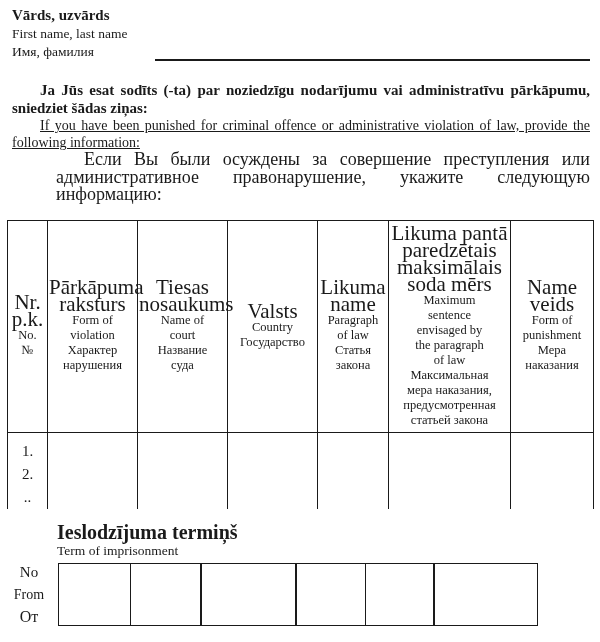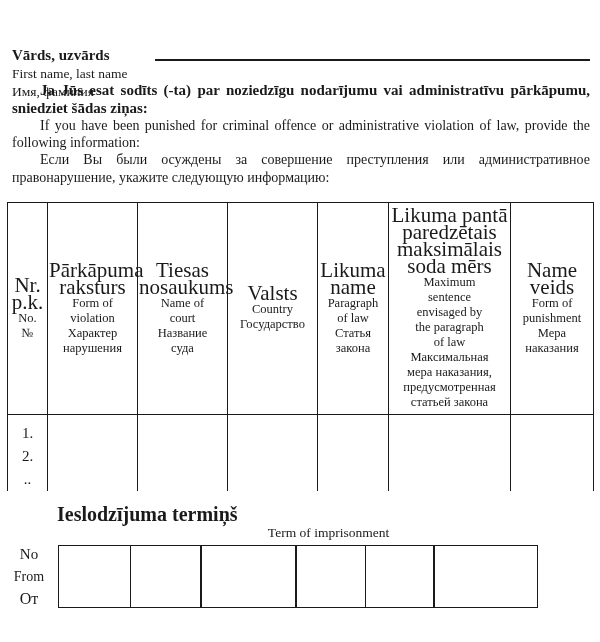--- a/index.html
+++ b/index.html
@@ -13,41 +13,41 @@
     font-family: "Liberation Serif", "DejaVu Serif", serif;
     overflow: hidden;
   }
 
   
   .name-block {
     position: relative;
     padding: 6px 0 0 12px;
     height: 60px;
   }
-  .name-block .lv { font-size: 15px; font-weight: bold; line-height: 19px; margin-top: 40px; }
+  .name-block .lv { font-size: 15px; font-weight: bold; line-height: 19px; }
   .name-block .en { font-size: 13.5px; line-height: 17.5px; }
   .name-block .ru { font-size: 13.5px; line-height: 17.5px; }
   .name-rule {
     position: absolute;
     left: 155px;
     width: 435px;
     top: 59px;
     border-bottom: 2px solid #1a1a1a;
     height: 0;
   }
 
   
   .intro {
     margin: 21px 10px 0 12px;
     text-align: justify;
   }
   .intro p { text-indent: 28px; }
   .intro .p-lv { font-size: 15px; font-weight: bold; line-height: 18px; }
-  .intro .p-en { font-size: 14px; line-height: 17px; }
-  .intro .p-ru { font-size: 14px; line-height: 17.5px; }
+  .intro .p-en { font-size: 14px; line-height: 17px; text-decoration: underline; }
+  .intro .p-ru { font-size: 18px; line-height: 17.5px; margin-left: 44px; }
 
   
   .main-table {
     border-collapse: collapse;
     table-layout: fixed;
     margin: 16px 0 0 7px;
     width: 586px;
   }
   .main-table thead tr { height: 212px; }
   .main-table tbody tr { height: 74px; }
@@ -72,21 +72,21 @@
     padding: 7px 0 0 0;
     text-align: center;
     font-size: 15px;
     line-height: 23px;
     white-space: pre-line;
   }
 
   
   .imprisonment-heading { margin: 14px 0 0 57px; }
   .imprisonment-heading .lv { font-size: 20px; font-weight: bold; line-height: 19px; }
-  .imprisonment-heading .en { font-size: 13.5px; line-height: 17px; text-align: center; }
+  .imprisonment-heading .en { font-size: 13.5px; line-height: 17px; }
   .imprisonment-heading .ru { font-size: 13.5px; line-height: 17px; }
 
   .bottom-row {
     margin-top: 4px;
     display: flex;
     height: 63px;
     align-items: stretch;
   }
   .label-stack {
     display: flex;

